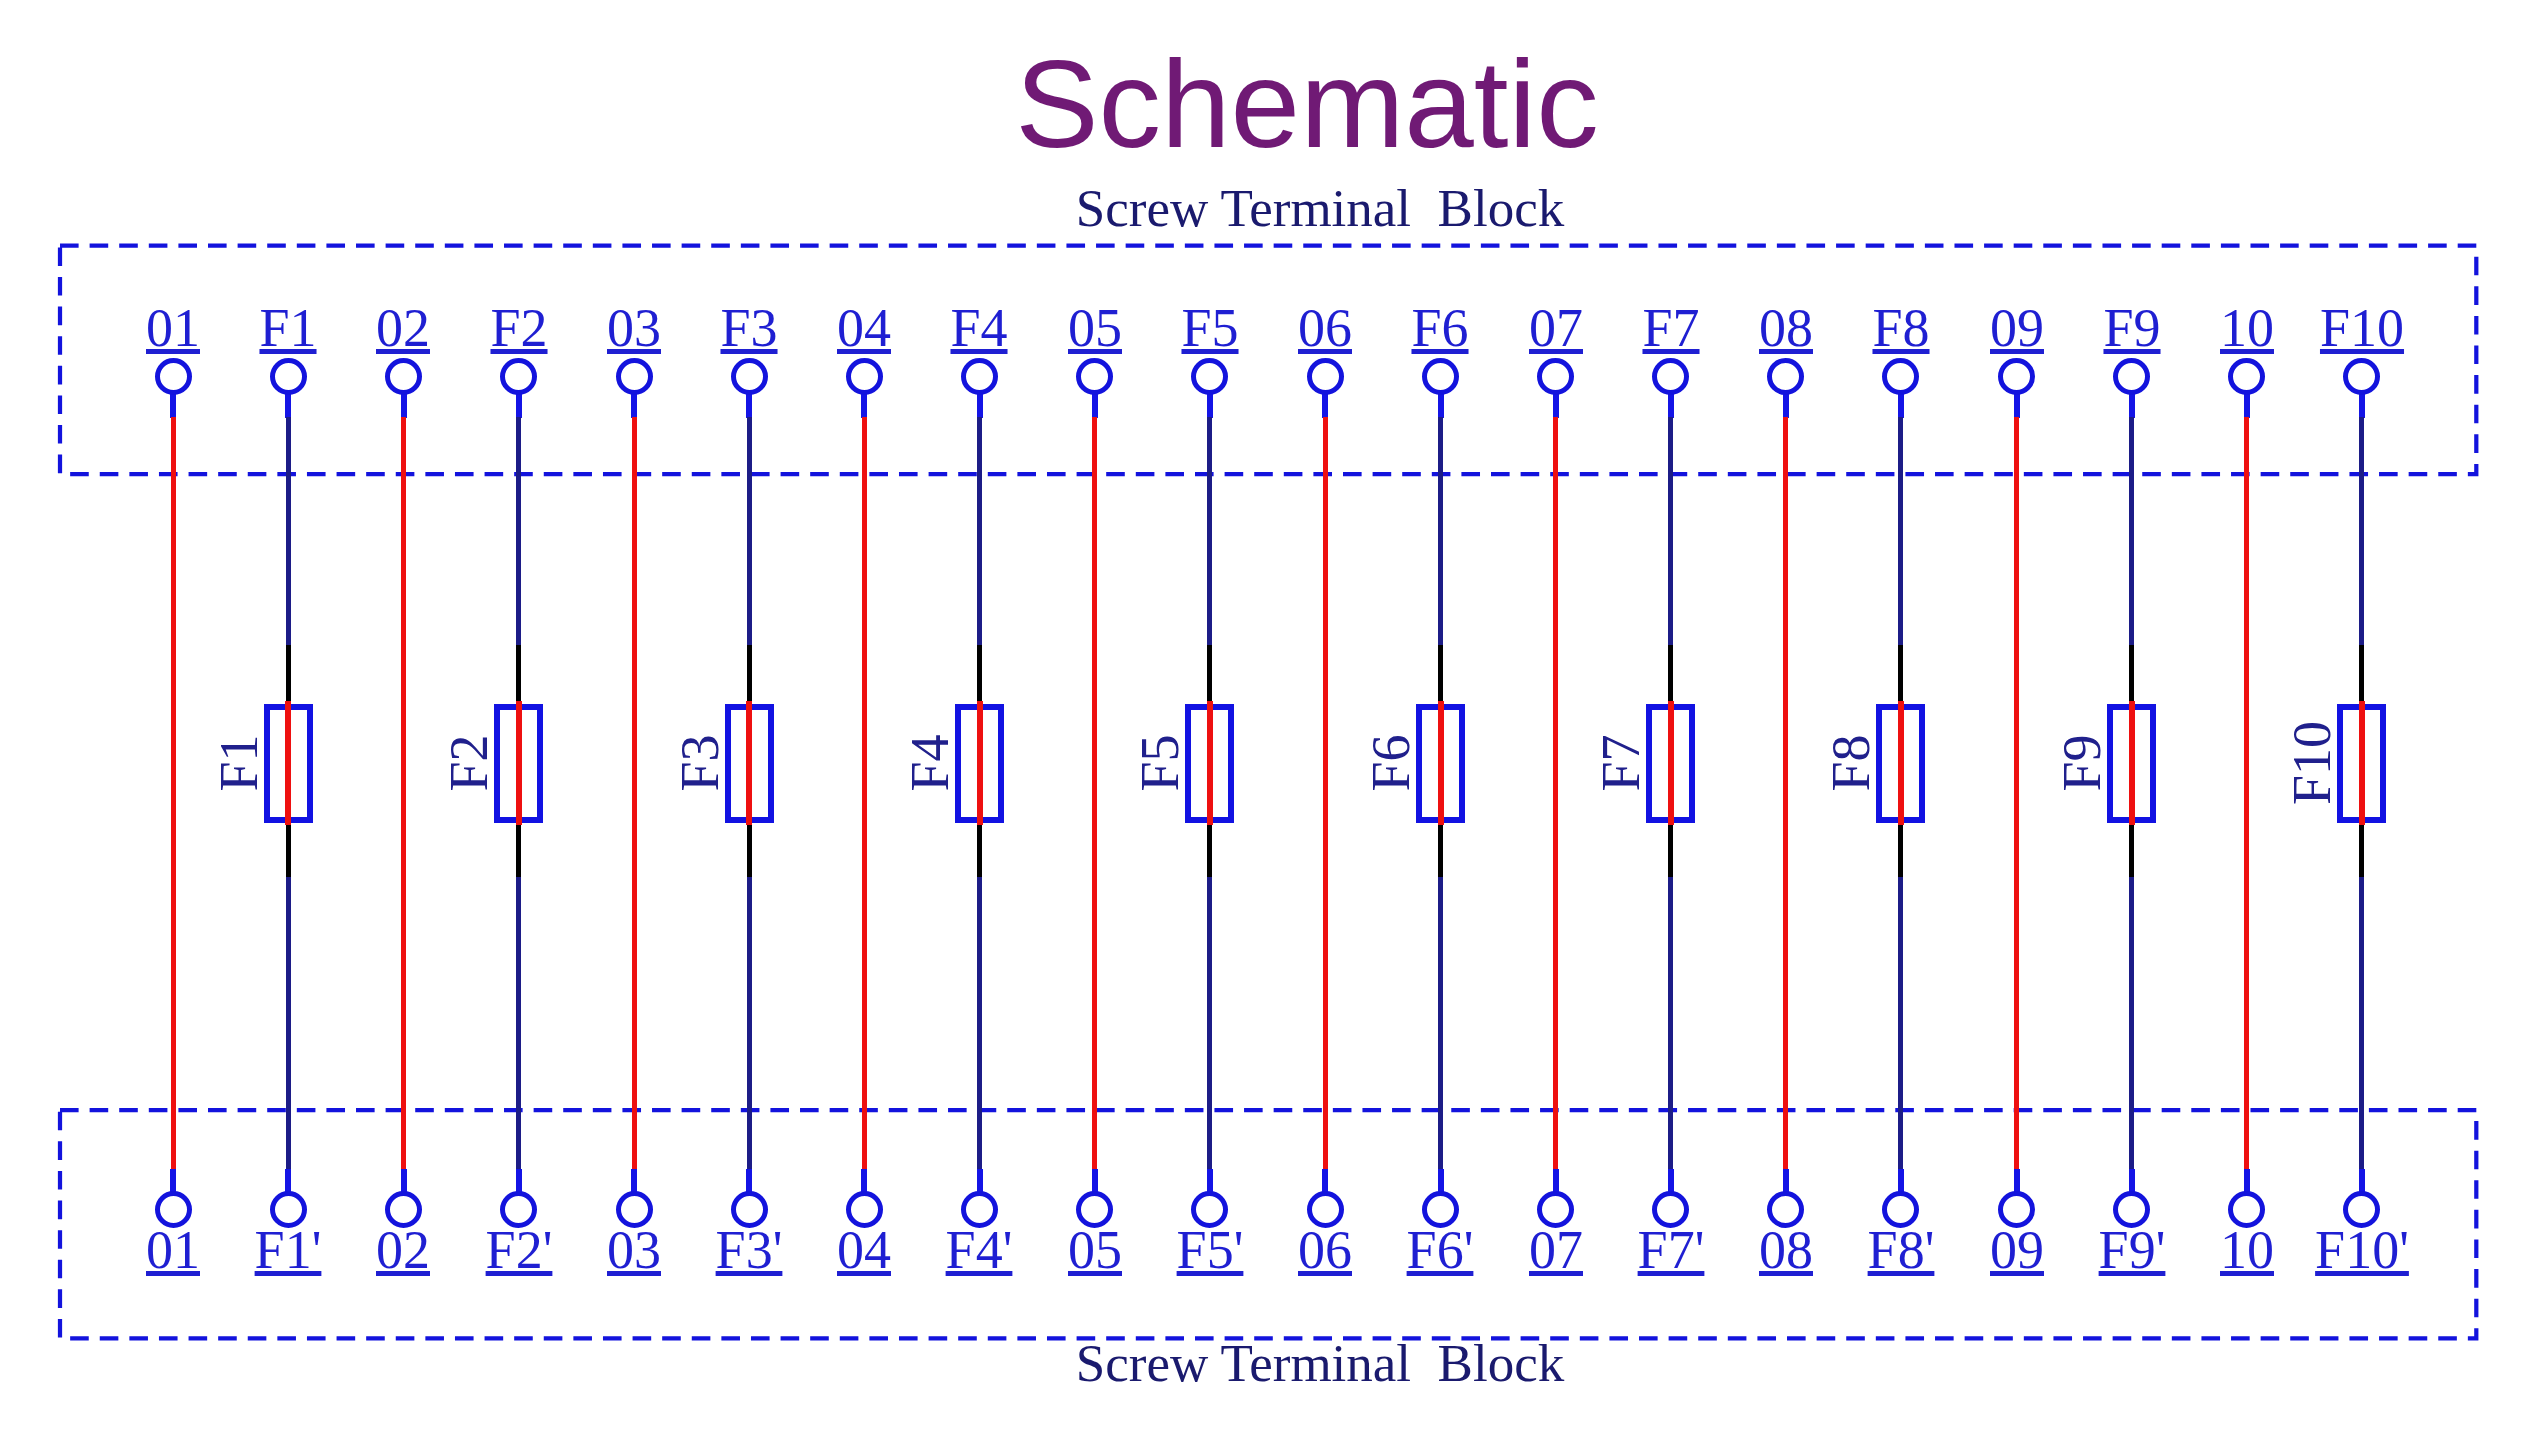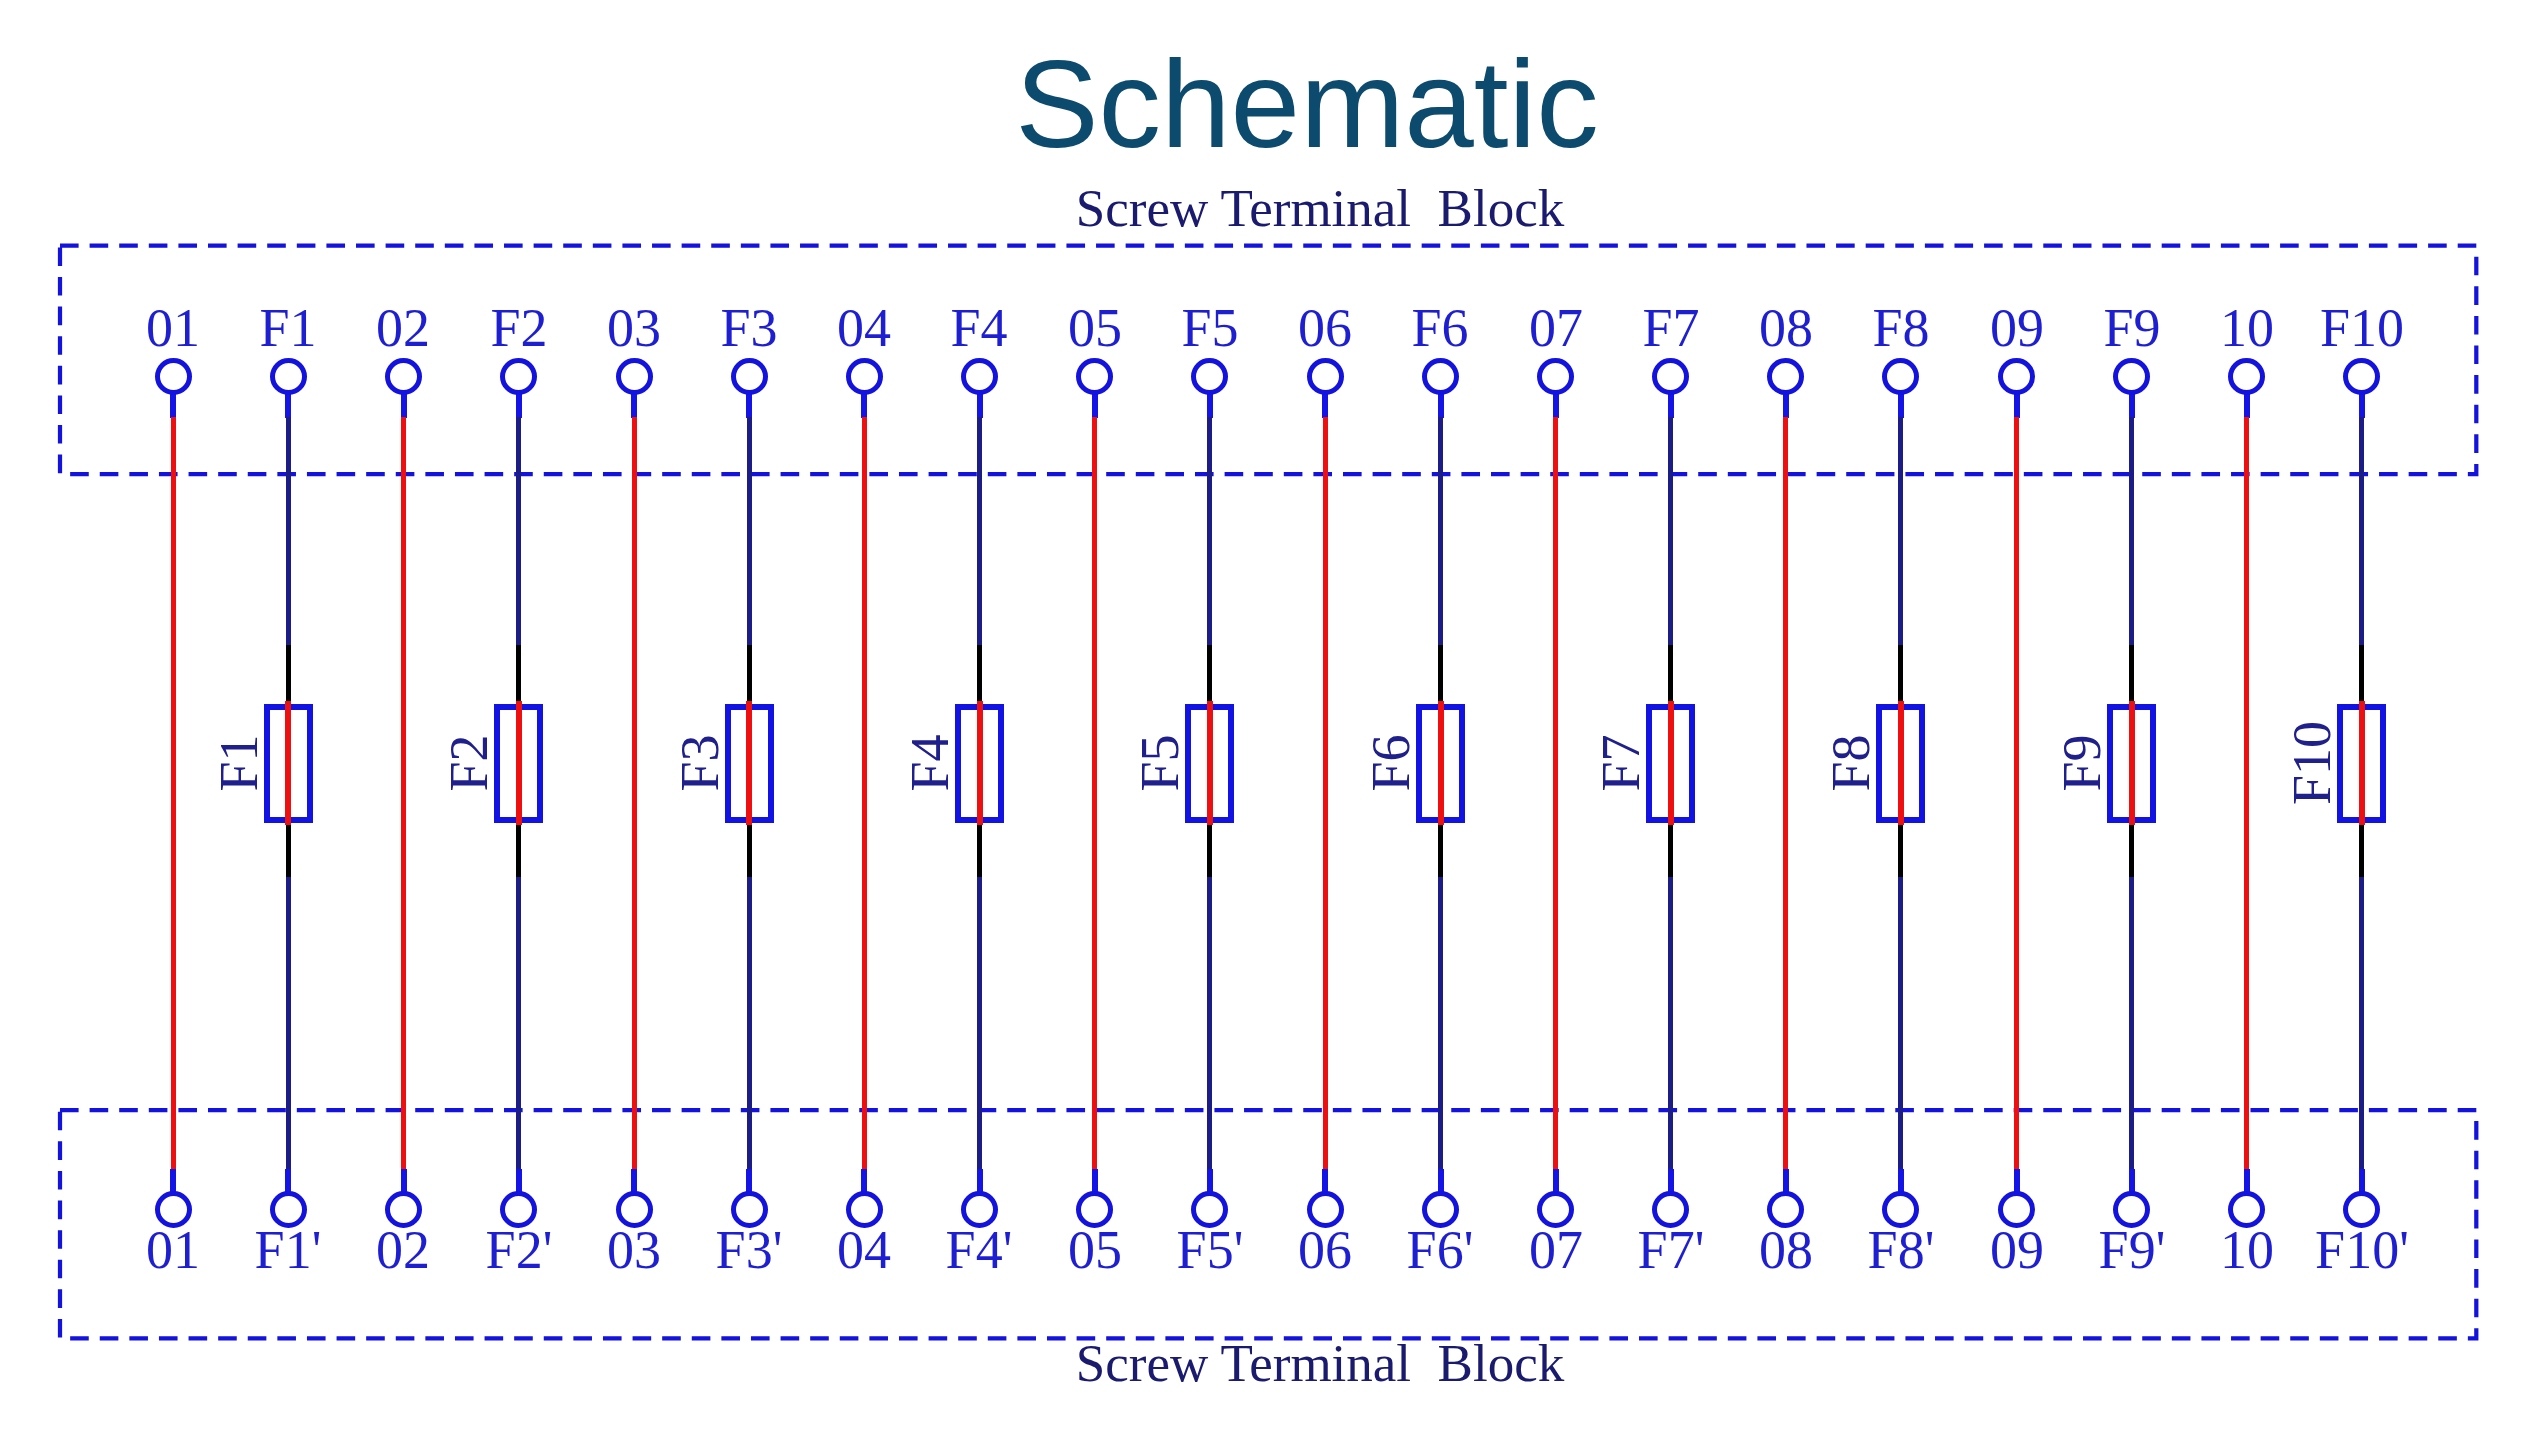--- a/index.html
+++ b/index.html
@@ -34,20 +34,21 @@
   #top-block-label { top: 182px; }
   #bottom-block-label { top: 1337px; }
   #outlines { position: absolute; left: 0; top: 0; z-index: 0; }
   .top-term-label, .bot-term-label {
     position: absolute;
     transform: translateX(-50%);
     font-size: 54px;
     line-height: 1;
     white-space: nowrap;
     z-index: 4;
+    text-decoration: underline;
   }
   .fuse-label {
     position: absolute;
     transform: translate(-50%, -50%) rotate(-90deg);
     font-size: 54px;
     line-height: 1;
     white-space: nowrap;
     z-index: 4;
   }
   .circle {
@@ -68,21 +69,21 @@
     background: #ffffff;
     z-index: 2;
   }
   .fuse-element { position: absolute; z-index: 3; }
 </style>
 </head>
 <body>
 
 <div id="canvas">
 
-  <div id="title" style="color: #0c4a6e;">Schematic</div>
+  <div id="title" style="color: #701a75;">Schematic</div>
 
   <div id="top-block-label" class="block-label" style="color: rgb(26, 26, 110);">Screw Terminal  Block</div>
 
   <svg id="outlines" width="2538" height="1453" viewBox="0 0 3000 1718">
     <rect id="top-outline" x="70.5" y="290.5" width="2857" height="270" fill="none" stroke-width="5" stroke-dasharray="22 13" stroke="#1313dd"></rect>
     <rect id="bottom-outline" x="70.5" y="1312.5" width="2857" height="270" fill="none" stroke-width="5" stroke-dasharray="22 13" stroke="#1313dd"></rect>
   </svg>
 
   <div id="columns">
       <div>

